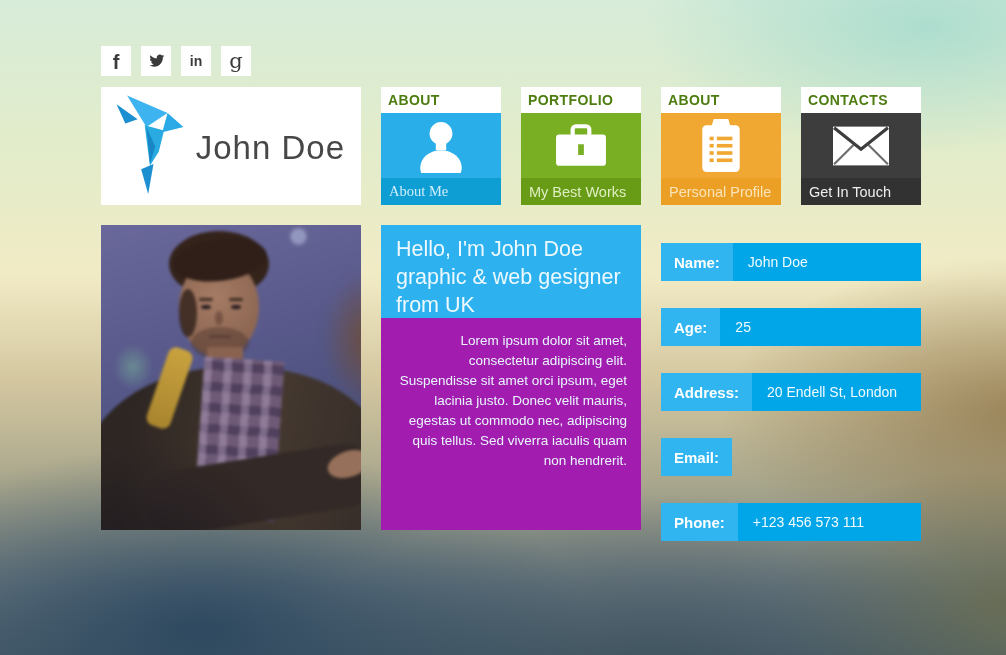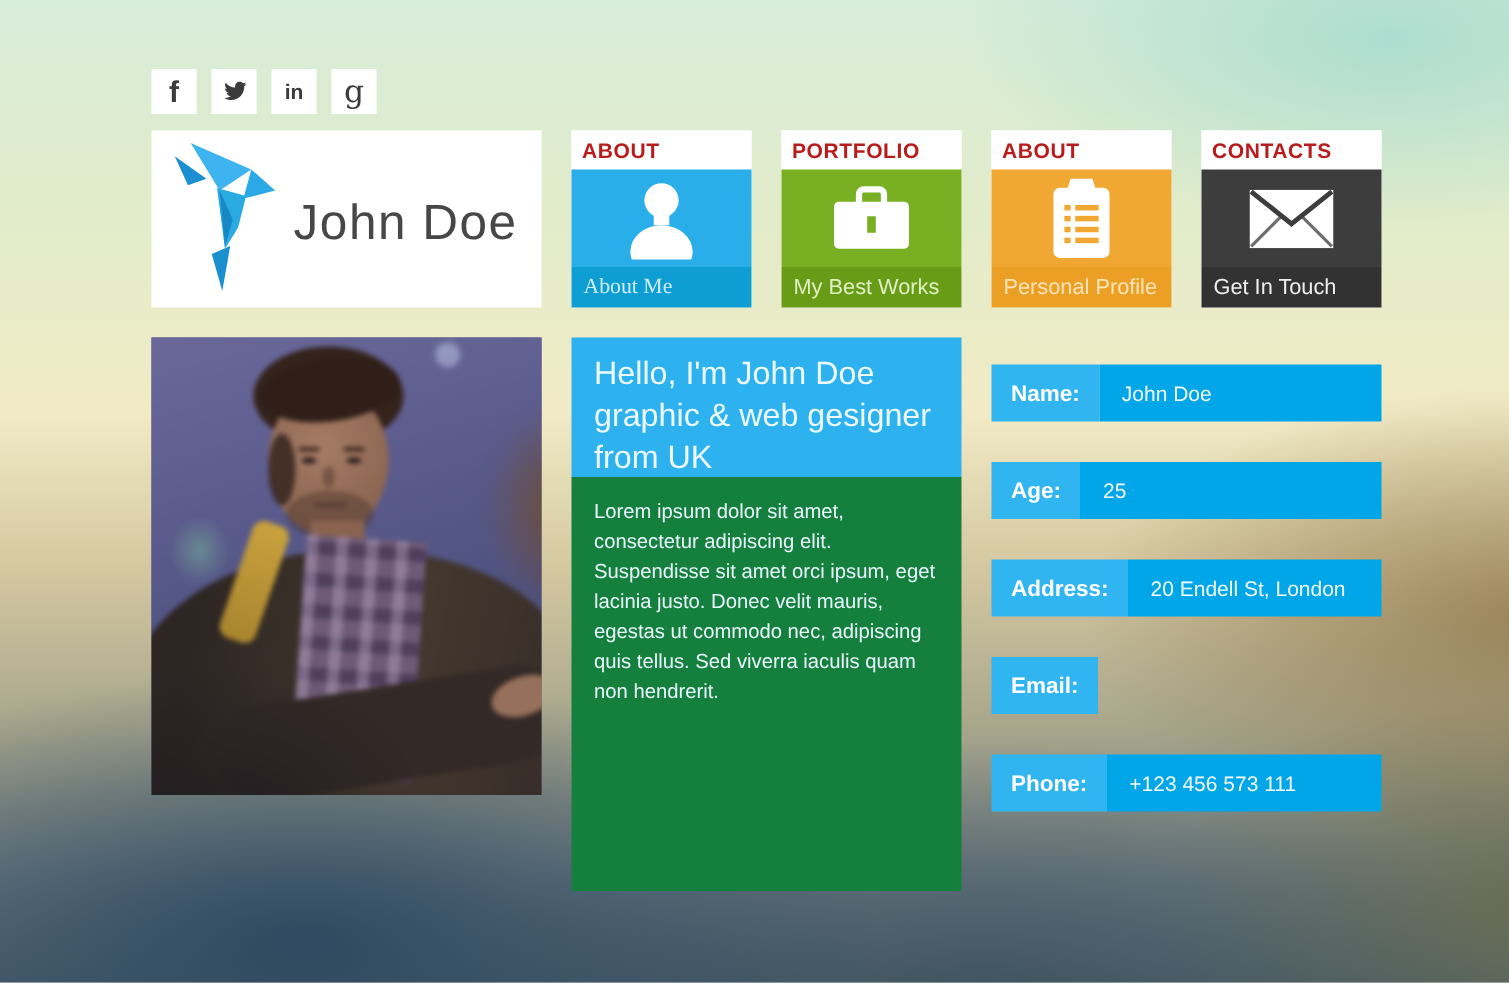--- a/index.html
+++ b/index.html
@@ -36,21 +36,21 @@
   .logo-tagline {
     position:absolute; right:11px; top:86px; font-size:13.5px; color:#4c4c4c;
   }
 
   
   .tile { top:87px; width:120px; height:118px; background:#fff; cursor:pointer; display:flex; flex-direction:column; }
   .tile-about     { left:381px; }
   .tile-portfolio { left:521px;justify-content:space-between; }
   .tile-resume    { left:661px; }
   .tile-contacts  { left:801px; }
-  .tile-head { height:26px; background:#fff; color:#b91c1c; font-size:14px; font-weight:bold;
+  .tile-head { height:26px; background:#fff; color:#4d7c0f; font-size:14px; font-weight:bold;
                letter-spacing:.4px; display:flex; align-items:center; padding-left:7px; }
   .tile-body { flex:1; display:flex; align-items:center; justify-content:center; }
   .tile-strip { height:27px; display:flex; align-items:center; padding-left:8px; font-size:14.5px; }
   .c-blue   .tile-body { background:#29aeea; } .c-blue   .tile-strip { background:#0f9ed4; color:#cfeefb;font-family:Liberation Serif, serif; }
   .c-green  .tile-body { background:#79af22; } .c-green  .tile-strip { background:#689c17; color:#e0efc2; }
   .c-orange .tile-body { background:#f1a833; } .c-orange .tile-strip { background:#ec9f25; color:#fbe4b8;text-align:right; }
   .c-dark   .tile-body { background:#3d3d3d; } .c-dark   .tile-strip { background:#323232; color:#efefef; }
 
   
   .photo { left:101px; top:225px; width:260px; height:305px; overflow:hidden; background:#565788; }
@@ -93,25 +93,25 @@
   .ph-strap { left:62px; top:128px; width:25px; height:82px; border-radius:8px; transform:rotate(19deg);
     background:linear-gradient(#c9a23e,#a8842e); }
   .ph-arm { left:48px; top:238px; width:235px; height:64px; border-radius:34px; transform:rotate(-9deg);
     background:#332926; }
   .ph-hand { left:232px; top:232px; width:44px; height:26px; border-radius:50%; transform:rotate(-18deg);
     background:#95ante; background:#96705a; }
   .ph-vignette { left:0; top:0; width:272px; height:317px;
     background:radial-gradient(80% 60% at 18% 112%, rgba(15,15,28,.55), rgba(15,15,28,0) 70%); }
 
   
-  .hello { left:381px; top:225px; width:260px; height:369px; display:flex; flex-direction:column; }
+  .hello { left:381px; top:225px; width:260px; height:305px; display:flex; flex-direction:column; }
   .hello-head { height:93px; background:#2db2ef; color:#edf9fe; font-size:21.5px; line-height:28px;
     padding:10px 14px 0 15px; }
-  .hello-body { flex:1; background:#15803d; color:#e9f7fd; font-size:13.5px; line-height:20px;
-    padding:13px 14px 0 15px; }
+  .hello-body { flex:1; background:#a21caf; color:#e9f7fd; font-size:13.5px; line-height:20px;
+    padding:13px 14px 0 15px;text-align:right; }
 
   
   .details { left:661px; top:239px; width:260px; height:305px; display:flex; flex-direction:column; gap:27px; padding-top:4px; }
   .drow { height:38px; display:flex; }
   .dlabel { background:#31b5f1; color:#fff; font-weight:bold; font-size:15px;
     display:flex; align-items:center; padding:0 13px; white-space:nowrap; }
   .dvalue { background:#00a6e7; color:#f2fbff; font-size:14px; flex:1;
     display:flex; align-items:center; padding-left:15px; white-space:nowrap; }
 </style>
 </head>

